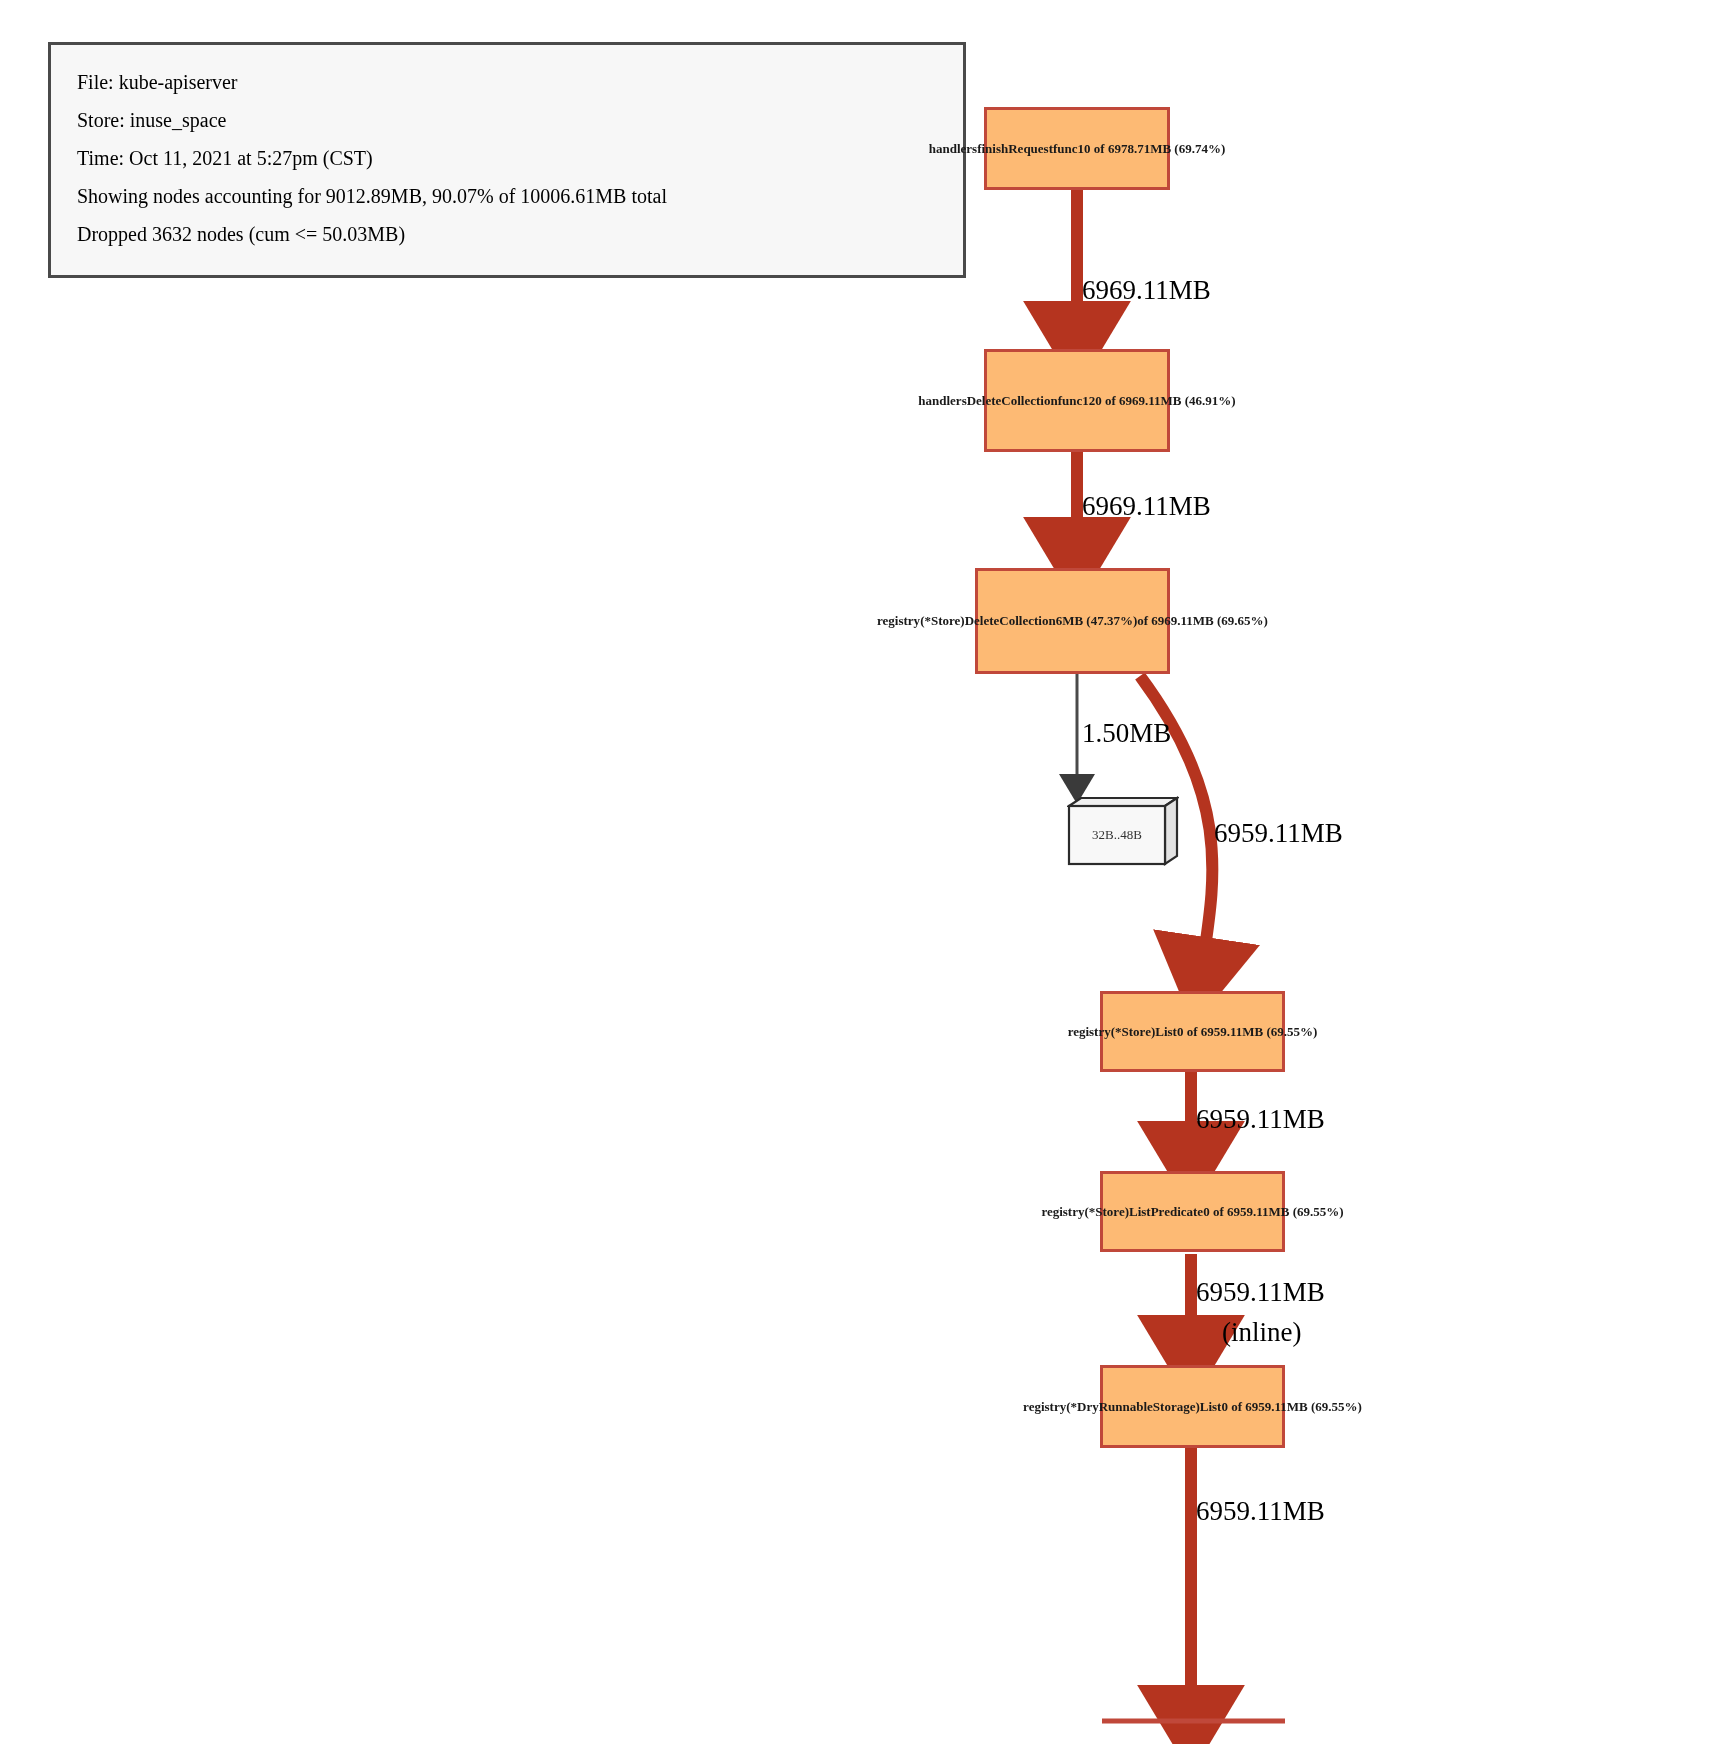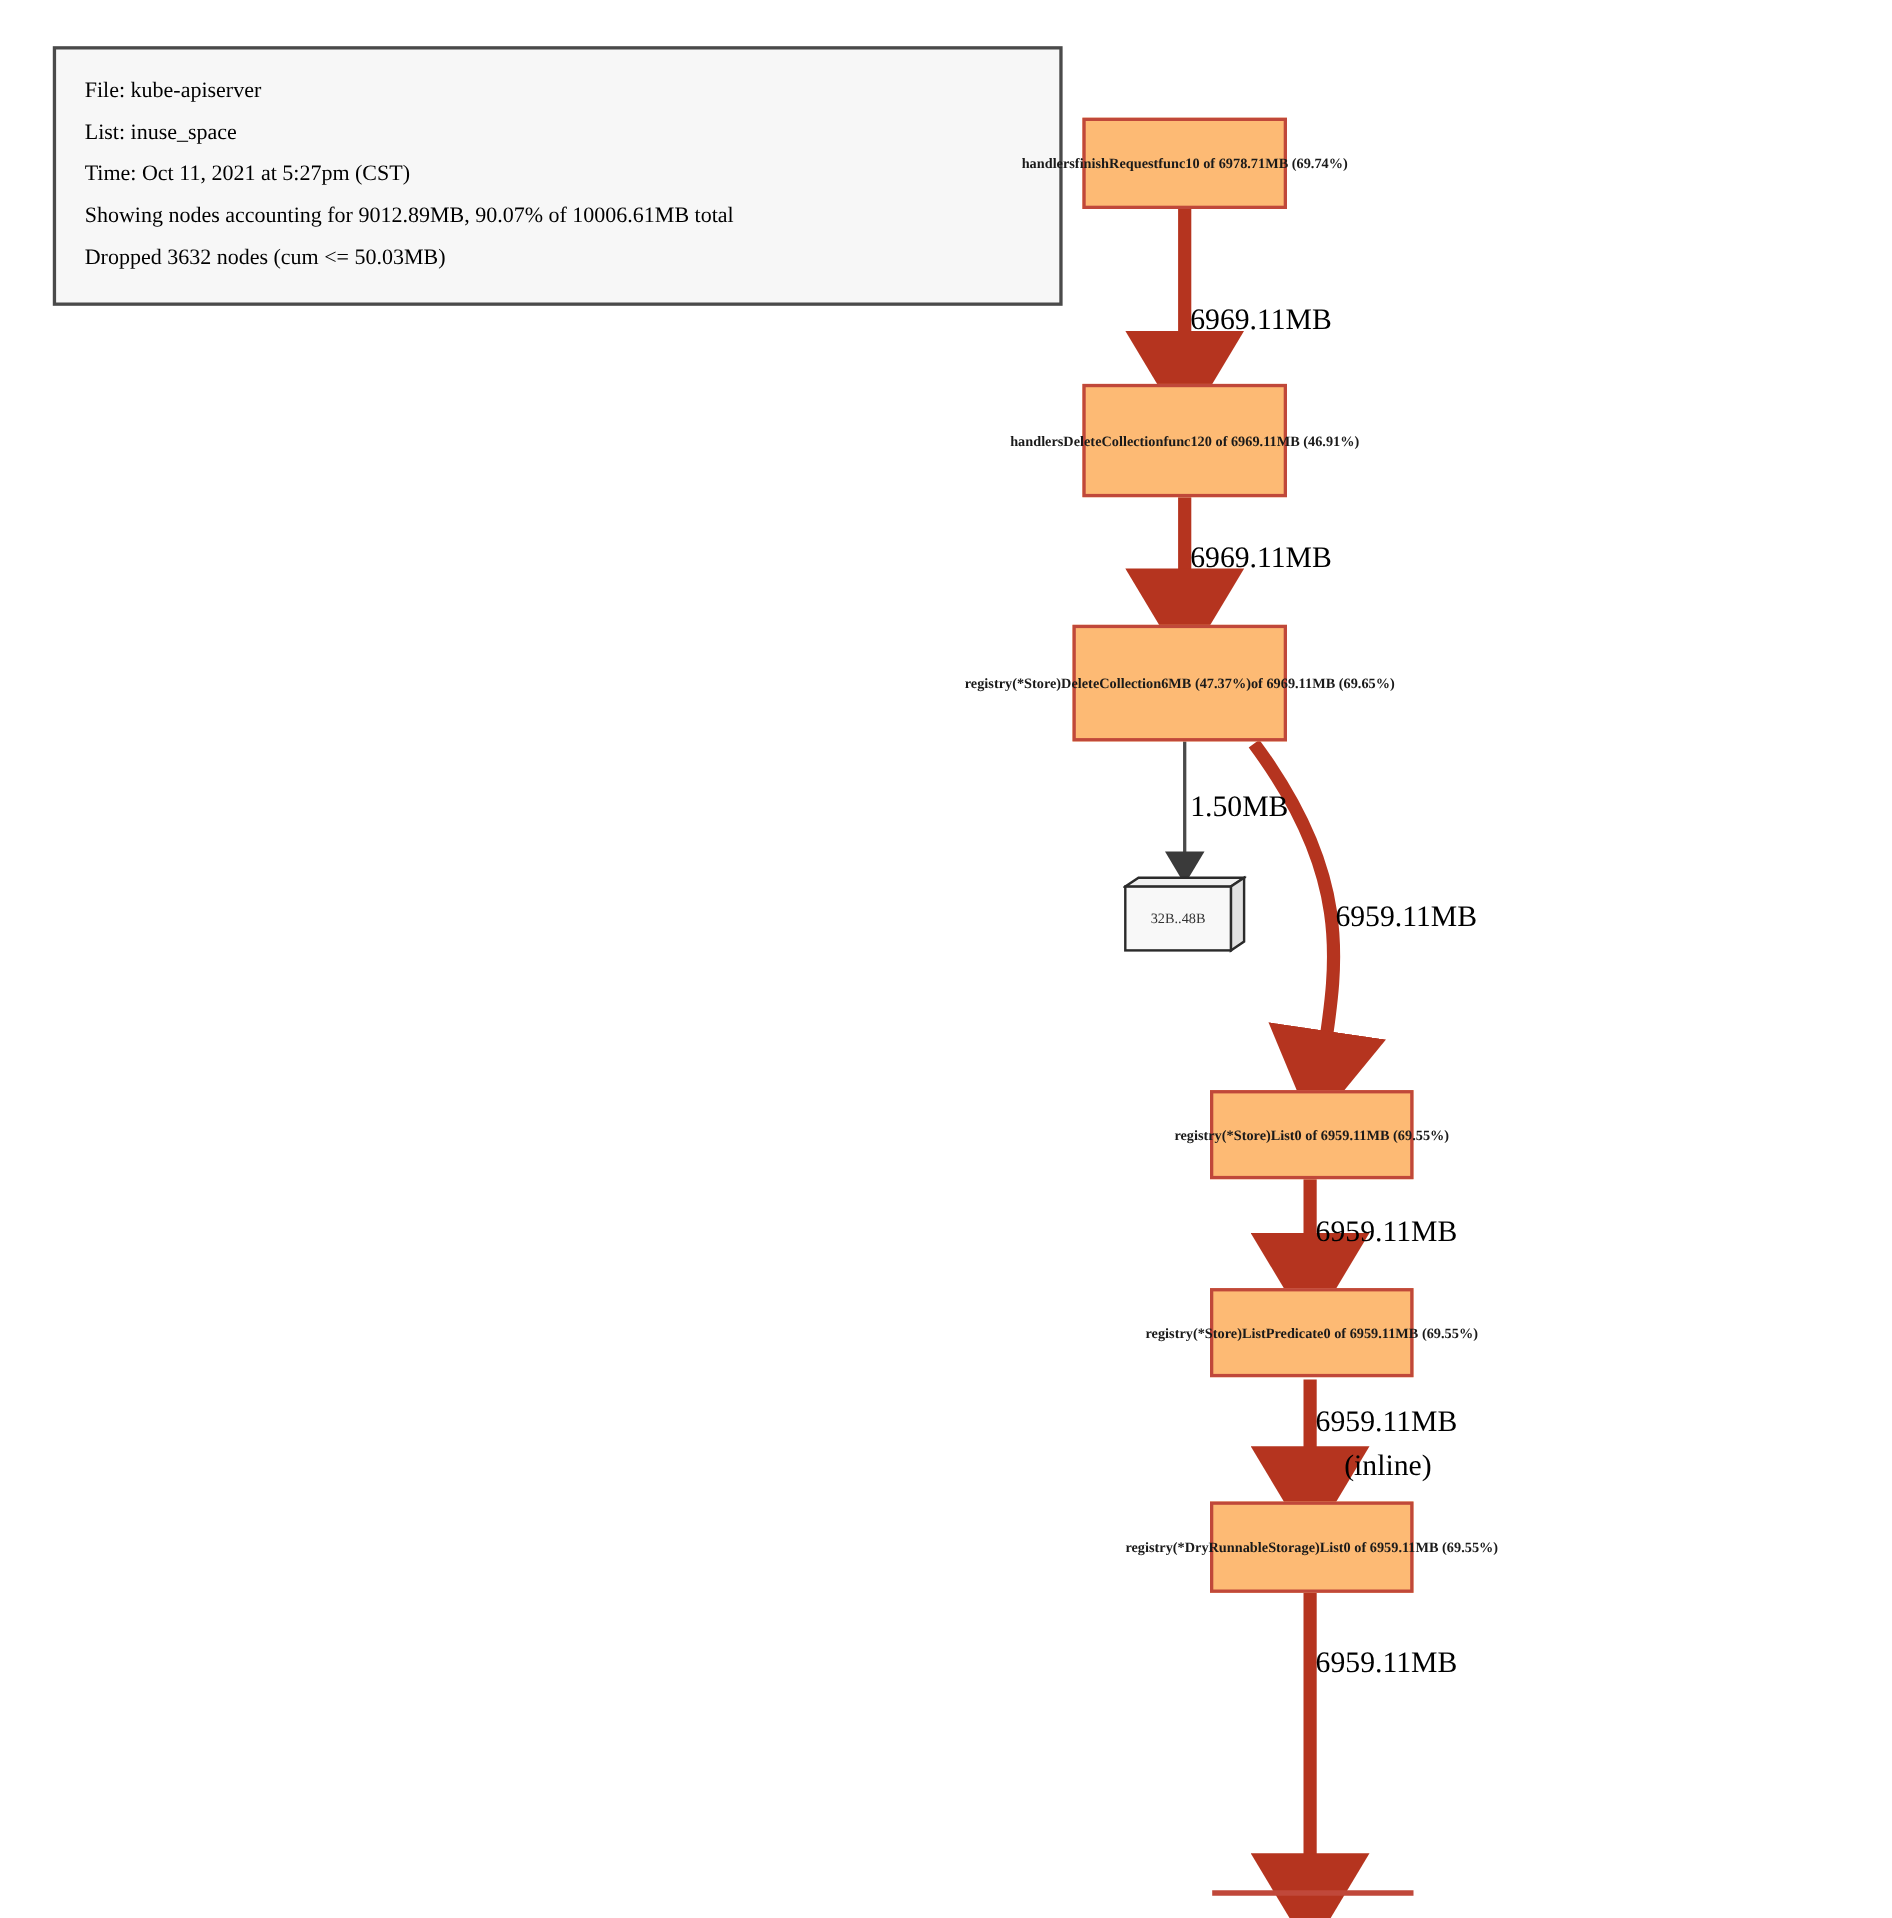--- a/index.html
+++ b/index.html
@@ -58,20 +58,21 @@
   .node-line {
     display: block;
     white-space: nowrap;
     line-height: 1.16;
     font-weight: bold;
   }
 
   
   .box3d {
     position: absolute;
+    margin-left: 46px;
   }
   .box3d .label {
     font-size: 13px;
     color: #333;
     white-space: nowrap;
   }
 
   
   .edge-label {
     position: absolute;
@@ -106,21 +107,21 @@
 
   <line x1="1191" y1="1254" x2="1191" y2="1346" stroke="#b5341f" stroke-width="12" marker-end="url(#arrow-hot)"></line>
 
   <line x1="1191" y1="1448" x2="1191" y2="1716" stroke="#b5341f" stroke-width="12" marker-end="url(#arrow-hot)"></line>
 
   <line x1="1102" y1="1721" x2="1285" y2="1721" stroke="#c0483a" stroke-width="5"></line>
 </svg>
 
 <div class="legend-box">
   <div class="legend-line">File: kube-apiserver</div>
-  <div class="legend-line">List: inuse_space</div>
+  <div class="legend-line">Store: inuse_space</div>
   <div class="legend-line">Time: Oct 11, 2021 at 5:27pm (CST)</div>
   <div class="legend-line">Showing nodes accounting for 9012.89MB, 90.07% of 10006.61MB total</div>
   <div class="legend-line">Dropped 3632 nodes (cum &lt;= 50.03MB)</div>
 </div>
 
 <div class="node" style="left:984px; top:107px; width:186px; height:83px; font-size:13px;">
   <span class="node-line">handlers</span>
   <span class="node-line">finishRequest</span>
   <span class="node-line">func1</span>
   <span class="node-line">0 of 6978.71MB (69.74%)</span>

